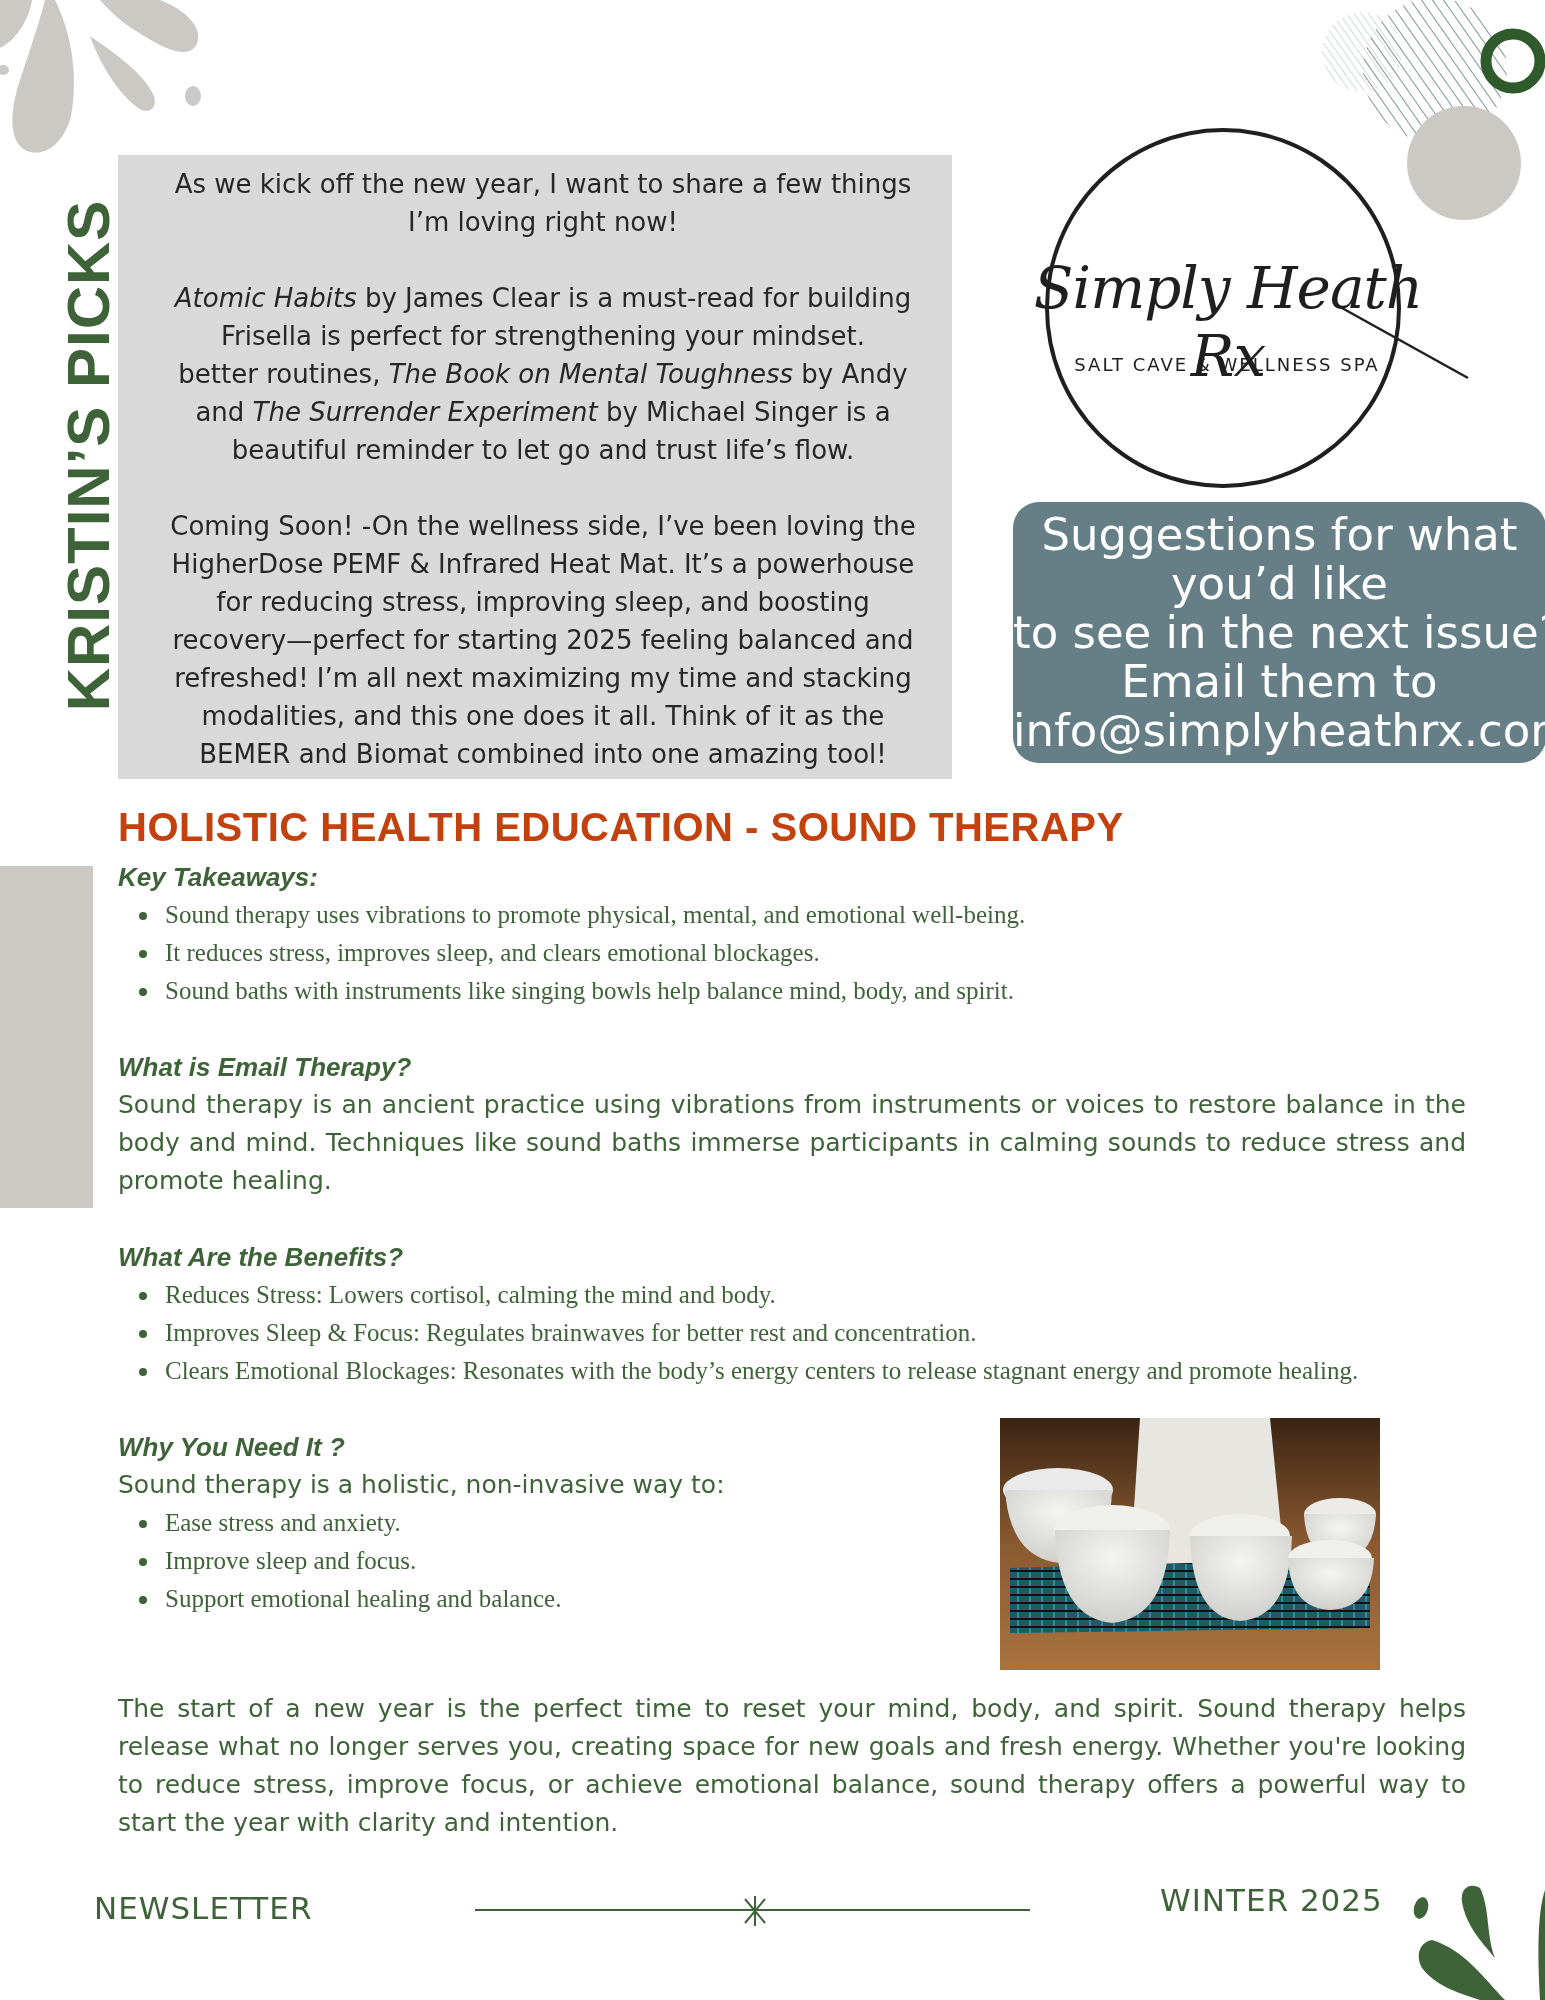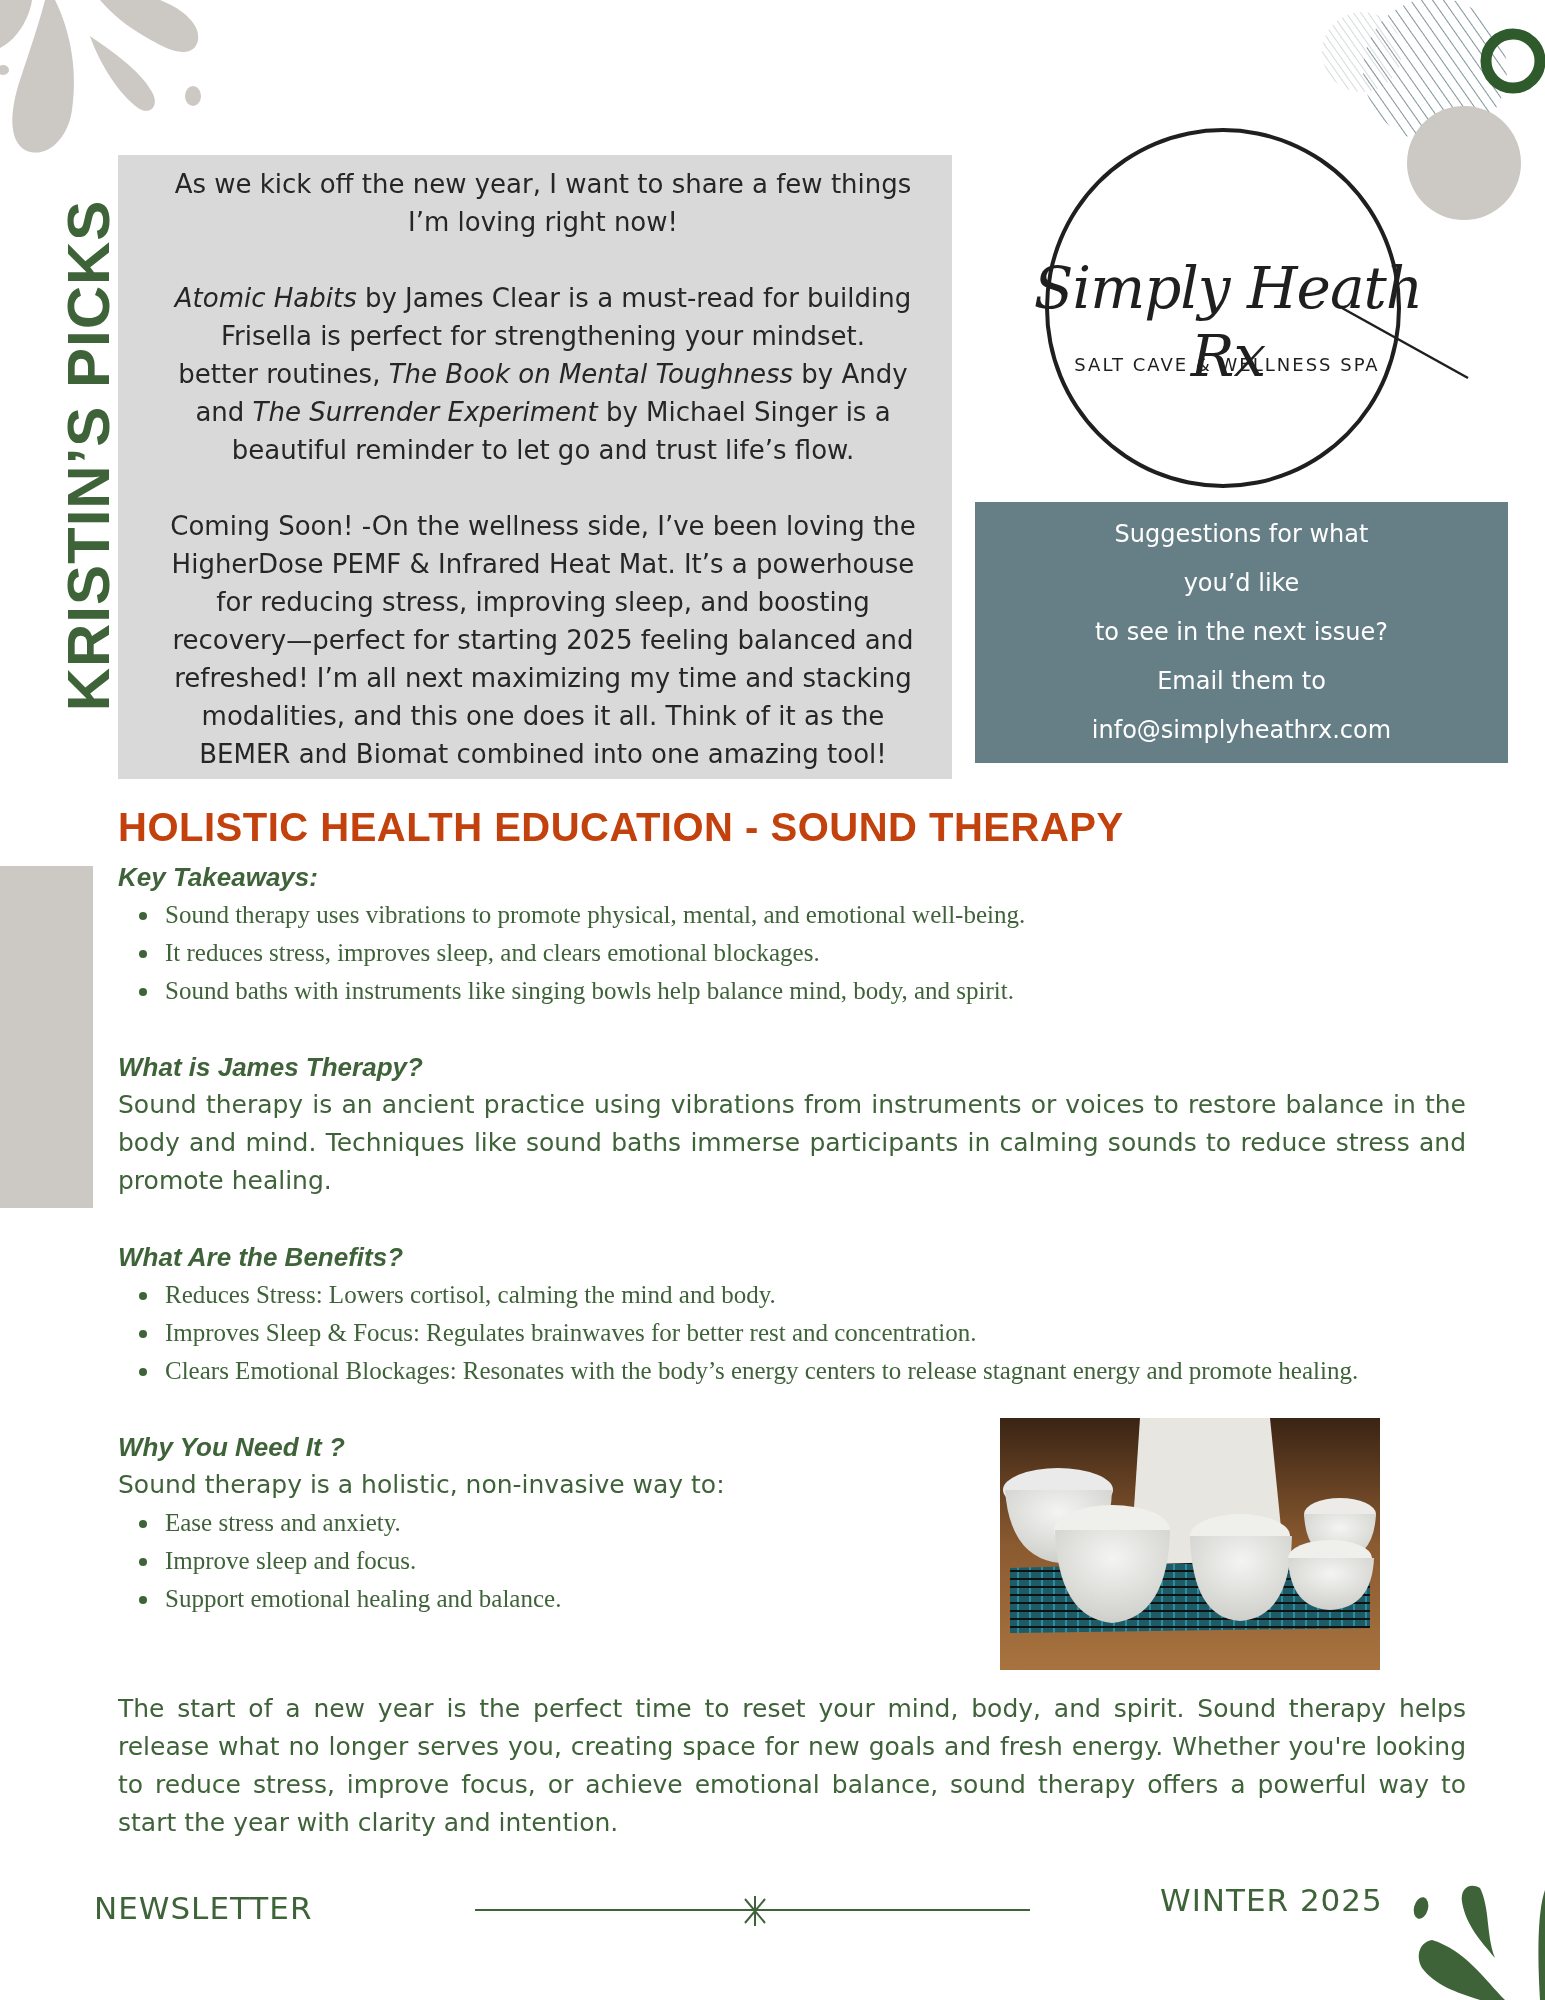--- a/index.html
+++ b/index.html
@@ -99,32 +99,33 @@
       text-align: center;
       font-family: "DejaVu Sans", sans-serif;
       font-size: 18px;
       letter-spacing: 2px;
       color: #1f1f1f;
     }
 
     
     .suggest-box {
       position: absolute;
-      left: 975px;
+      left: 1013px;
       top: 502px;
       width: 533px;
       height: 261px;
       background: #667f87;
       color: #ffffff;
       text-align: center;
       box-sizing: border-box;
       padding-top: 8px;
       font-family: "DejaVu Sans", sans-serif;
-      font-size: 24px;
+      font-size: 45px;
       line-height: 49px;
+      border-radius: 26px;
     }
     .suggest-box div { white-space: nowrap; }
 
     
     .section-title {
       position: absolute;
       left: 118px;
       top: 805px;
       font-family: "Liberation Sans", sans-serif;
       font-weight: bold;
@@ -308,21 +309,21 @@
 <div class="side-bar"></div>
 
 <div class="content">
   <h3>Key Takeaways:</h3>
   <ul>
     <li>Sound therapy uses vibrations to promote physical, mental, and emotional well-being.</li>
     <li>It reduces stress, improves sleep, and clears emotional blockages.</li>
     <li>Sound baths with instruments like singing bowls help balance mind, body, and spirit.</li>
   </ul>
   <div class="spacer"></div>
-  <h3>What is James Therapy?</h3>
+  <h3>What is Email Therapy?</h3>
   <p class="justify">Sound therapy is an ancient practice using vibrations from instruments or voices to restore balance in the body and mind. Techniques like sound baths immerse participants in calming sounds to reduce stress and promote healing.</p>
   <div class="spacer"></div>
   <h3>What Are the Benefits?</h3>
   <ul>
     <li>Reduces Stress: Lowers cortisol, calming the mind and body.</li>
     <li>Improves Sleep &amp; Focus: Regulates brainwaves for better rest and concentration.</li>
     <li class="justify">Clears Emotional Blockages: Resonates with the body’s energy centers to release stagnant energy and promote healing.</li>
   </ul>
   <div class="spacer"></div>
   <div class="half-col">

